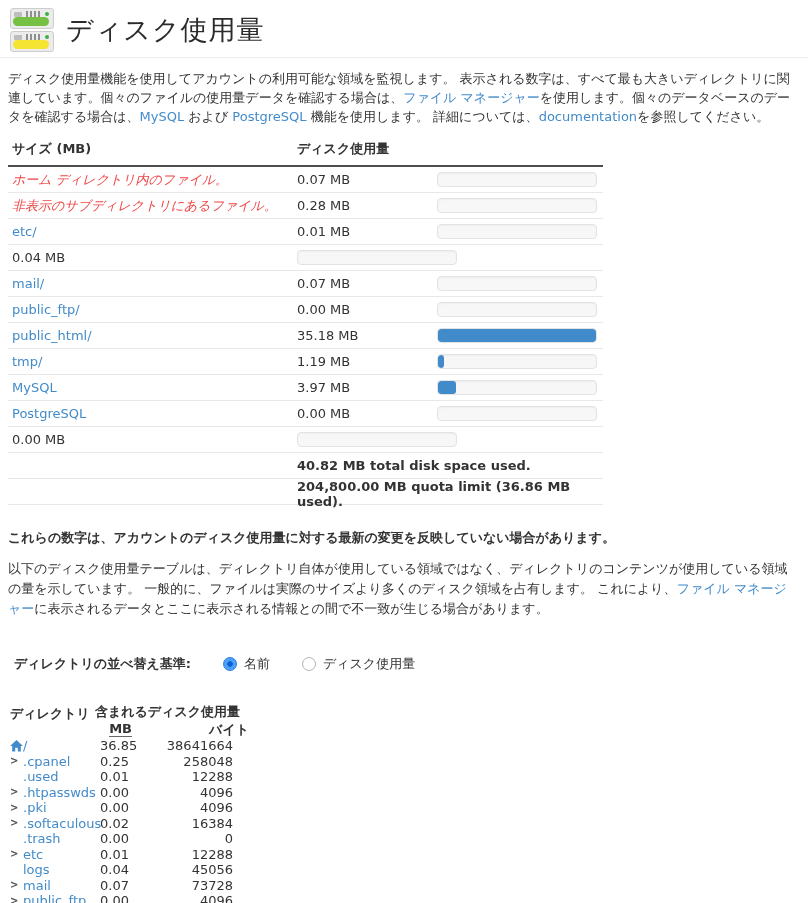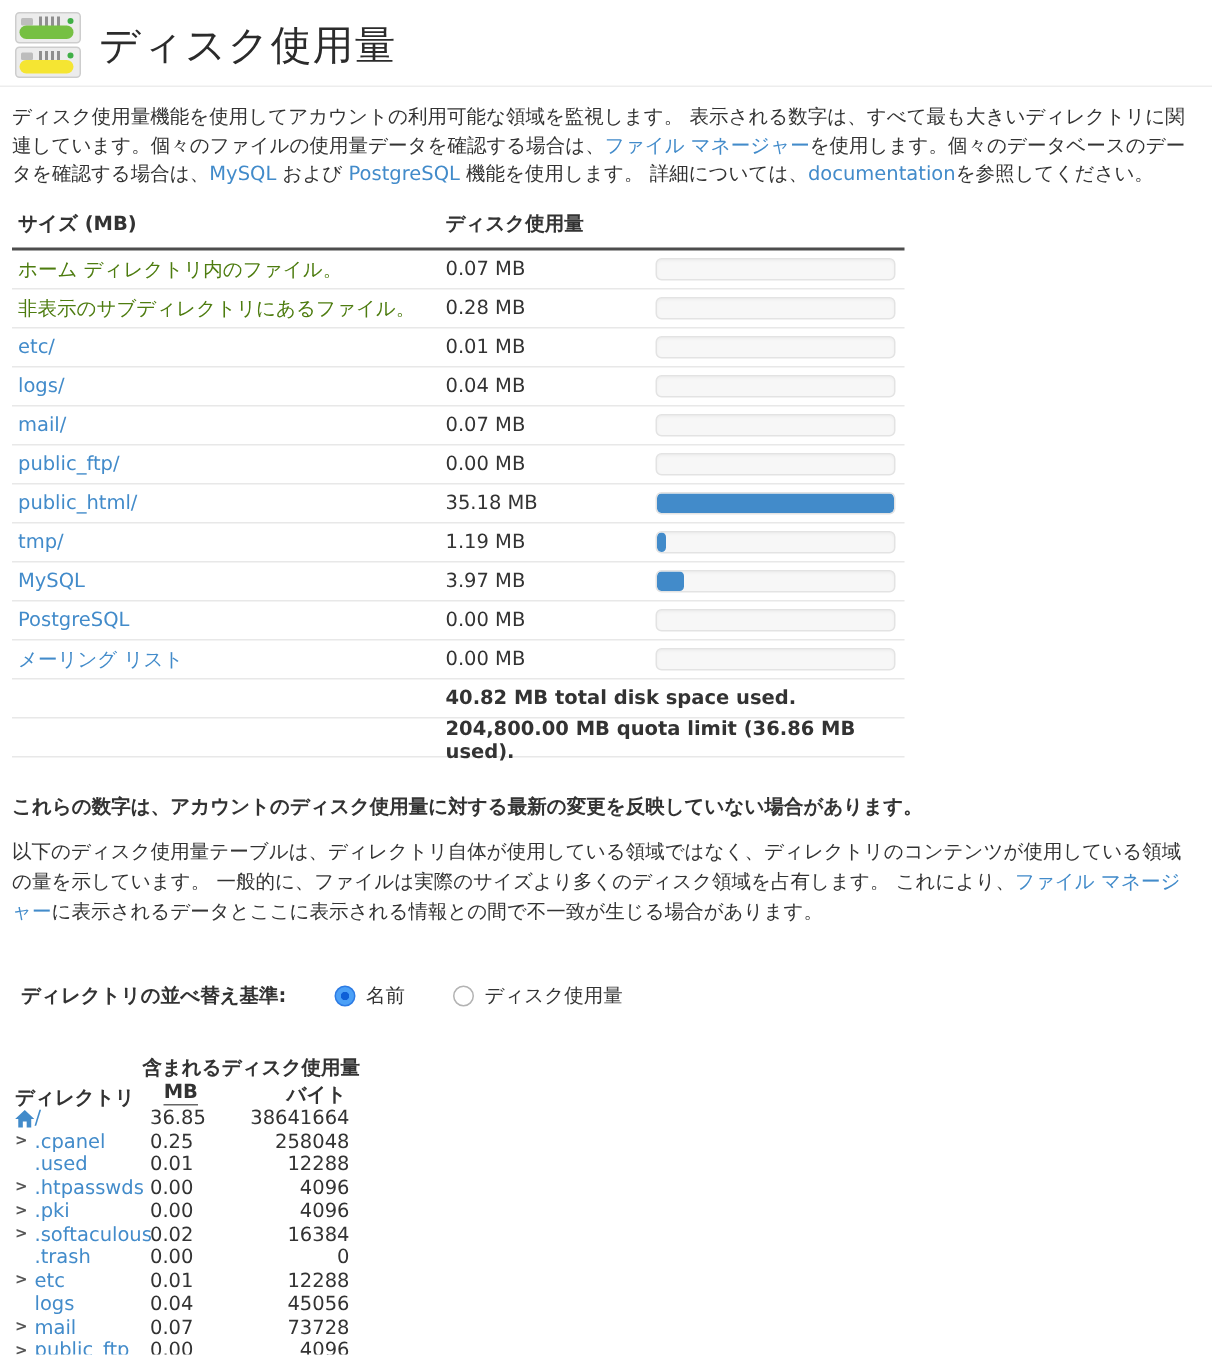--- a/index.html
+++ b/index.html
@@ -34,42 +34,42 @@
     display: grid; grid-template-columns: 285px 140px 170px; align-items: center;
   }
   .t1-head { font-weight: 700; padding: 8px 0 7px 0; border-bottom: 2px solid #4d4d4d; }
   .t1-head > div, .t1-row > div { padding-left: 4px; }
   .t1-row { height: 26px; border-bottom: 1px solid #e8e8e8; }
   .t1-total { height: 26px; border-bottom: 1px solid #e8e8e8; font-weight: 700; }
   .t1-total .tspan { grid-column: 2 / 4; padding-left: 4px; }
   .bar-track { width: 160px; height: 15px; background: #f7f7f7; border: 1px solid #e3e3e3;
     border-radius: 4px; overflow: hidden; box-shadow: inset 0 1px 2px rgba(0,0,0,0.04); }
   .bar-fill { height: 100%; background: #428bca; border-radius: 3px; }
-  .plain { color: #4d7c0f; cursor: default; }
+  .plain { color: #ef4444; cursor: default; font-style: italic; }
 
   .note { margin: 24px 8px 0 8px; font-weight: 700; }
 
   
   .sort-row { margin: 36px 8px 0 14px; display: flex; align-items: center; }
   .sort-label { font-weight: 700; }
   .radio-opt { display: flex; align-items: center; margin-left: 32px; cursor: pointer; }
   .radio { width: 14px; height: 14px; border-radius: 50%; display: inline-block;
     background: #fff; border: 1px solid #b3b3b3; }
   .radio.checked { border: 1px solid #2d7be4;
     background: radial-gradient(circle at 50% 50%, #0f5fd7 0 2.6px, #4ba0f7 3px); }
   .radio-opt span.rlabel { margin-left: 7px; }
 
   
   .t2 { margin: 30px 0 0 8px; width: 233px; }
   .t2-headwrap { position: relative; height: 35px; font-weight: 700; }
   .t2-h-usage { position: absolute; left: 78px; top: 0; width: 163px; text-align: center; white-space: nowrap; }
-  .t2-h-dir { position: absolute; left: 2px; top: 20px; }
+  .t2-h-dir { position: absolute; left: 2px; top: 2px; }
   .t2-h-mb { position: absolute; left: 92px; top: 18px; width: 38px; text-align: right; padding-right: 6px; }
   .t2-h-mb span { border-bottom: 1px solid #666; }
-  .t2-h-bytes { position: absolute; left: 128px; top: 18px; width: 103px; text-align: right; padding-right: 8px; }
+  .t2-h-bytes { position: absolute; left: 146px; top: 18px; width: 103px; text-align: right; padding-right: 8px; }
   .t2-row { display: grid; grid-template-columns: 92px 38px 103px; height: 15.5px; line-height: 15px; align-items: center; }
   .t2-name { display: flex; align-items: center; white-space: nowrap; padding-left: 2px; }
   .slot { width: 13px; flex: 0 0 13px; display: inline-flex; align-items: center; }
   .arrow { font-weight: 700; color: #555; font-size: 10px; line-height: 10px; }
   .homeicon { display: inline-flex; }
   .t2-mb { text-align: left; padding-right: 6px; }
   .t2-bytes { text-align: right; padding-right: 8px; }
 </style>
 </head>
 <body>
@@ -126,21 +126,20 @@
         <div><span class="name-text lnk">etc/</span></div>
         <div>0.01 MB</div>
         <div>
           <div class="bar-track">
             <div class="bar-fill" style="width: 0%;"></div>
           </div>
         </div>
       </div>
 
       <div class="t1-row">
-        <div><span class="name-text lnk">logs/</span></div>
         <div>0.04 MB</div>
         <div>
           <div class="bar-track">
             <div class="bar-fill" style="width: 0%;"></div>
           </div>
         </div>
       </div>
 
       <div class="t1-row">
         <div><span class="name-text lnk">mail/</span></div>
@@ -196,21 +195,20 @@
         <div><span class="name-text lnk">PostgreSQL</span></div>
         <div>0.00 MB</div>
         <div>
           <div class="bar-track">
             <div class="bar-fill" style="width: 0%;"></div>
           </div>
         </div>
       </div>
 
       <div class="t1-row">
-        <div><span class="name-text lnk">メーリング リスト</span></div>
         <div>0.00 MB</div>
         <div>
           <div class="bar-track">
             <div class="bar-fill" style="width: 0%;"></div>
           </div>
         </div>
       </div>
     </div>
 
   <div class="t1-total">

